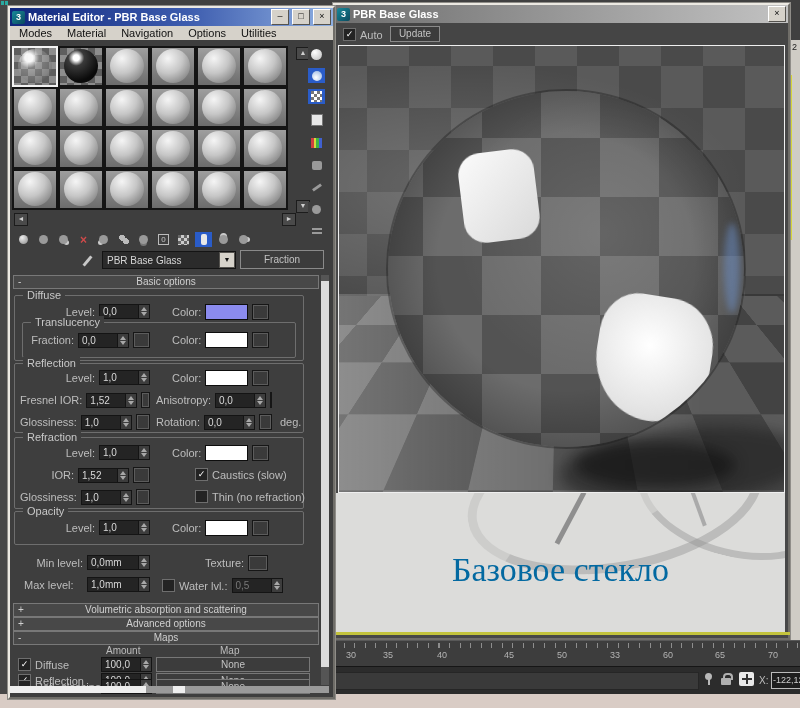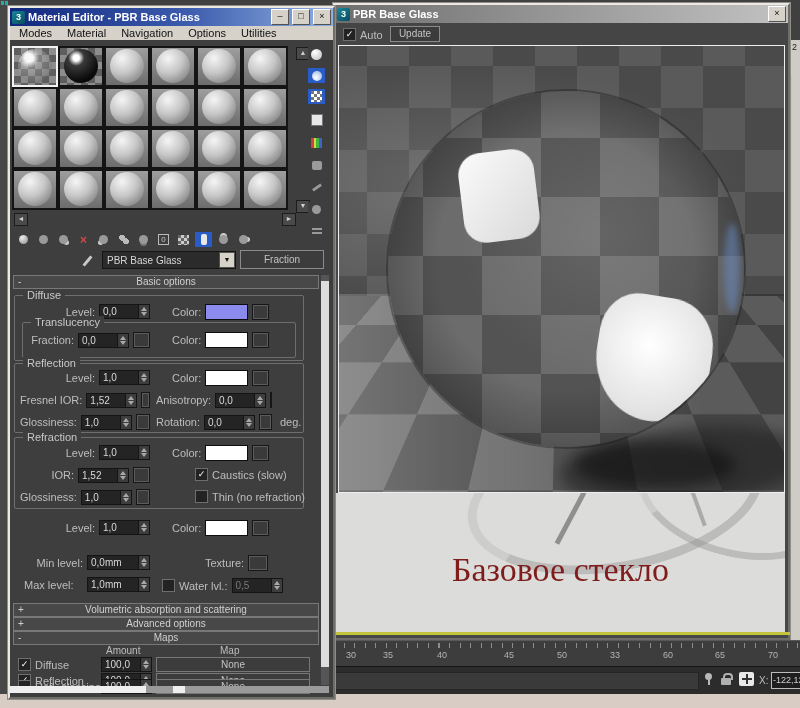--- a/index.html
+++ b/index.html
@@ -109,21 +109,21 @@
         <div class="hl" style="left:208px;top:205px;width:115px;height:125px;border-radius:36% 44% 52% 58%;transform:rotate(9deg);background:radial-gradient(circle at 45% 40%,#ffffff,#e2e2e2 70%,#cfcfcf)"></div>
         <div class="hl" style="right:4px;top:132px;width:16px;height:90px;border-radius:50%;background:rgba(110,150,215,.45);filter:blur(3px)"></div>
       </div>
     </div>
 
     <div class="capt-panel" style="left:1px;top:488px;width:449px;height:139px">
       <div class="arc" style="left:130px;top:-70px;width:280px;height:130px;transform:rotate(-10deg)"></div>
       <div class="arc" style="left:300px;top:-60px;width:190px;height:110px;transform:rotate(14deg);border-width:7px"></div>
       <div class="abs" style="left:232px;top:-4px;width:5px;height:58px;background:#8f8f8f;transform:rotate(28deg)"></div>
       <div class="abs" style="left:360px;top:-6px;width:4px;height:40px;background:#aaa;transform:rotate(-20deg)"></div>
-      <div class="abs" style="left:0;right:0;top:58px;text-align:center;font-family:'Liberation Serif',serif;font-size:34px;color:#7f1d1d">Базовое стекло</div>
+      <div class="abs" style="left:0;right:0;top:58px;text-align:center;font-family:'Liberation Serif',serif;font-size:34px;color:#0369a1">Базовое стекло</div>
     </div>
   </div>
 
   <div class="abs" style="left:334px;top:632px;width:456px;height:3px;background:#c3c33c"></div>
 
   <div class="timeline" style="left:333px;top:640px;width:467px;height:26px">
     <div class="ruler"></div>
     <span class="tick" style="left:13px">30</span>
     <span class="tick" style="left:50px">35</span>
     <span class="tick" style="left:104px">40</span>
@@ -475,20 +475,23 @@
             <i class="d"></i>
           </span>
         </span>
       <span class="mbtn"></span>
     </div>
     <div class="row" style="left:185px;top:482px">
       <span class="cb"></span>
       <span class="lbl">Thin (no refraction)</span>
     </div>
 
+    <div class="grp" style="left:4px;top:503px;width:288px;height:32px">
+      <span class="gt">Opacity</span>
+    </div>
     <div class="row" style="left:30px;top:512px;width:110px;justify-content:flex-end">
       <span class="lbl">Level:</span>
       <span class="spin">
           <span class="v">1,0</span>
           <span class="a">
             <i class="u"></i>
             <i class="d"></i>
           </span>
         </span>
     </div>

